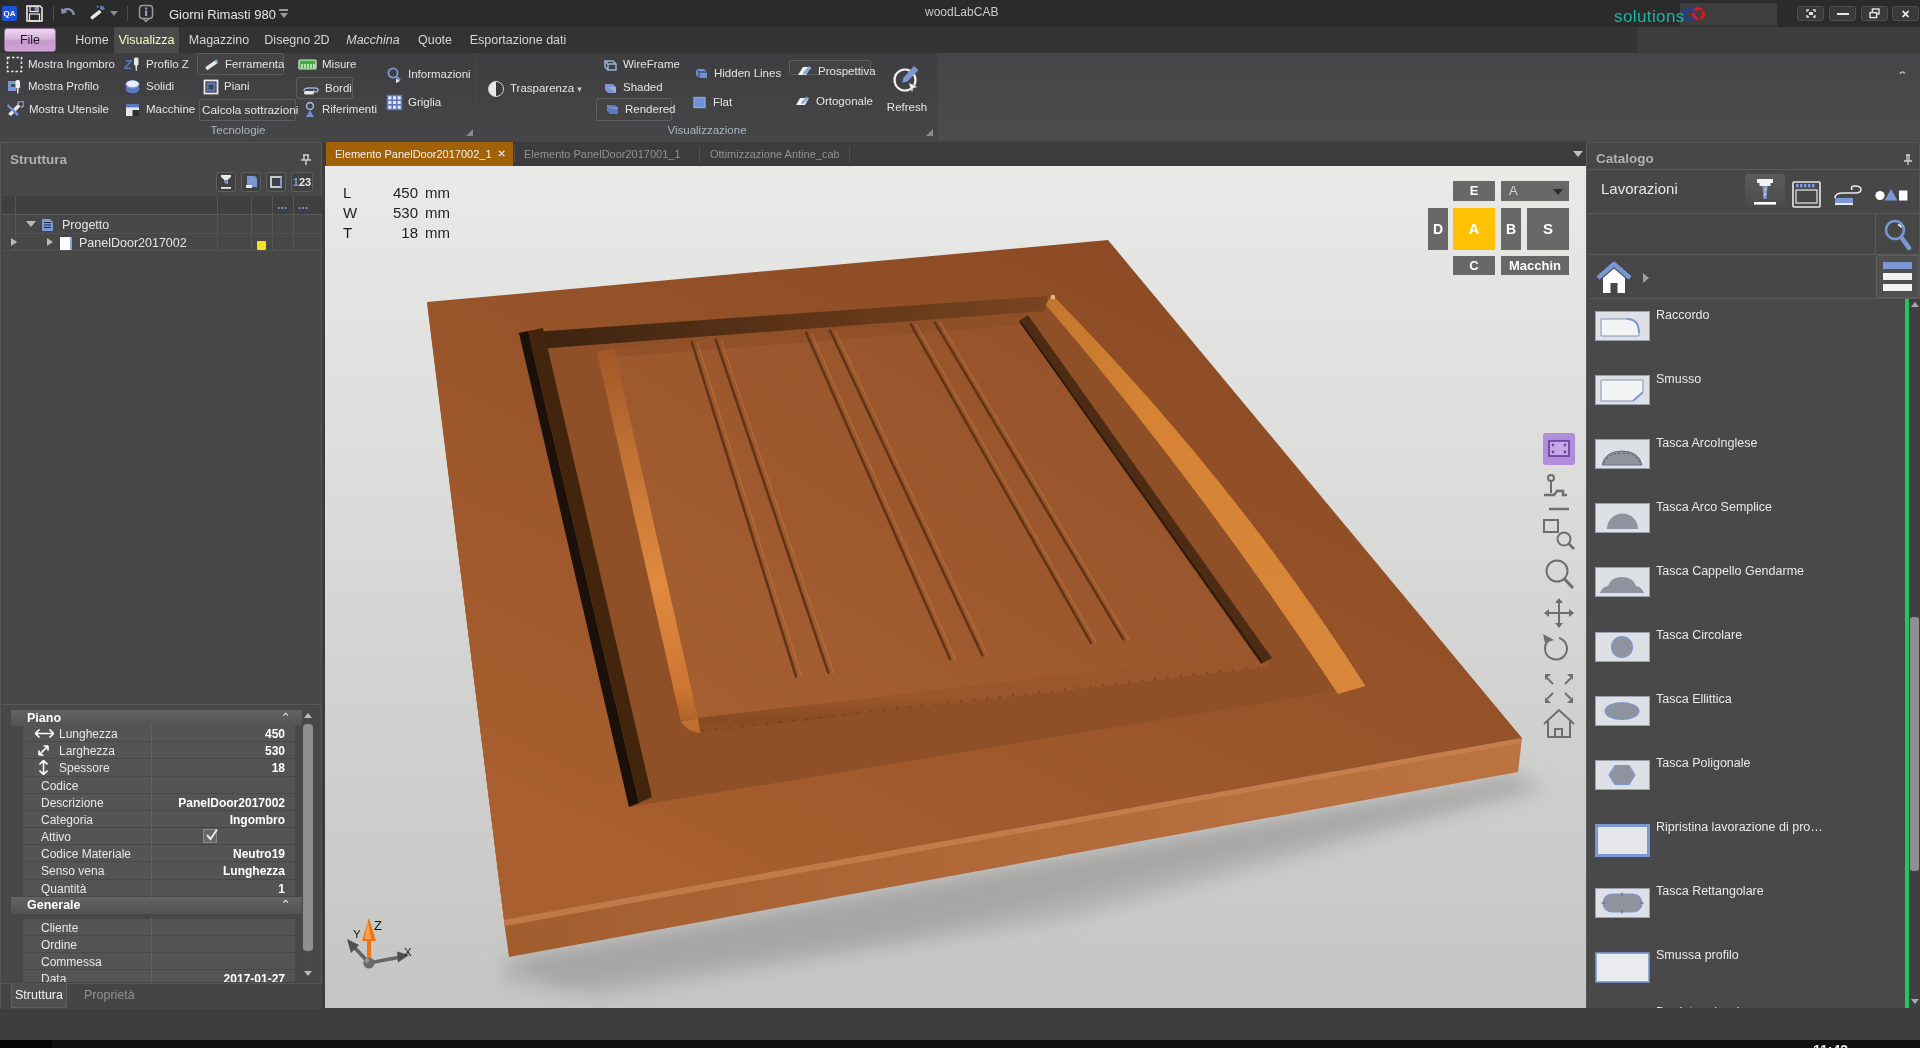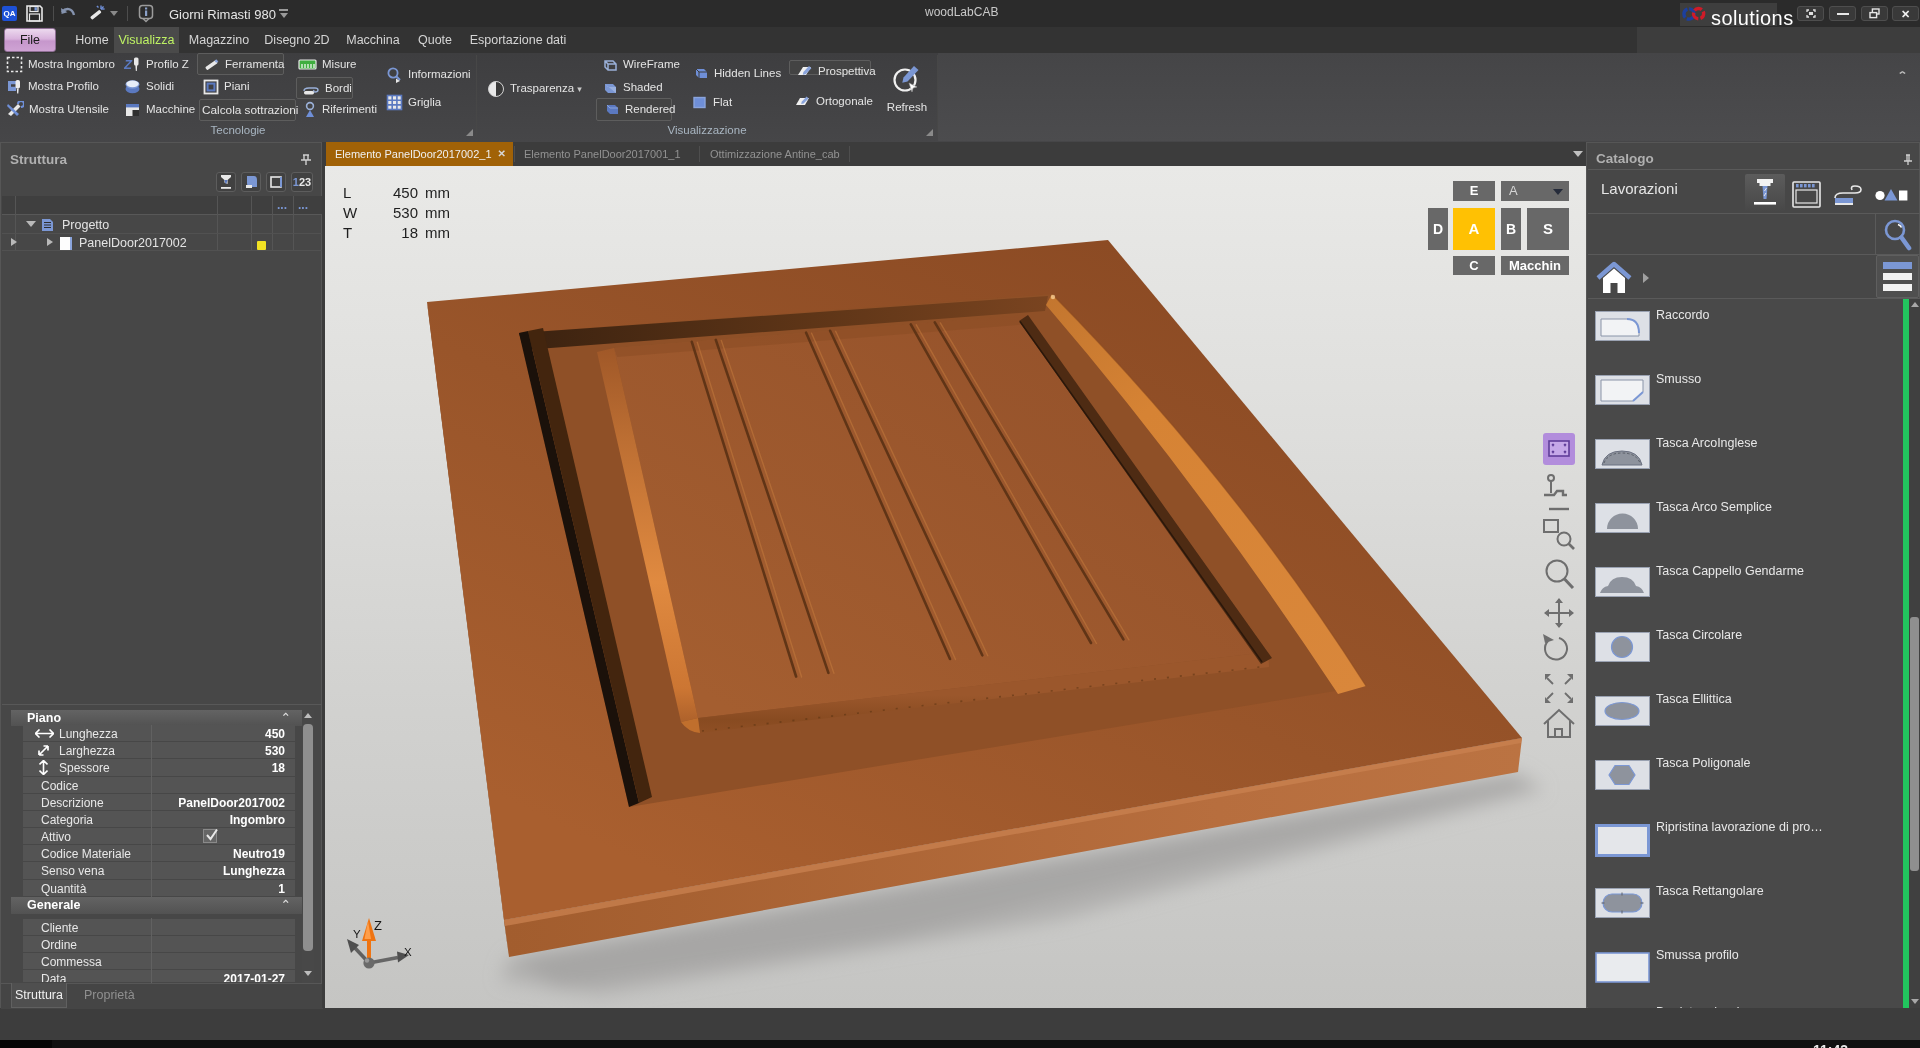--- a/index.html
+++ b/index.html
@@ -8,21 +8,21 @@
 #app { position:absolute; left:0; top:0; width:1920px; height:1048px; }
 .abs { position:absolute; }
 
 
 #titlebar { position:absolute; left:0; top:0; width:1920px; height:27px; background:#2b2b2b; }
 #titlebar .txt { color:#e6e6e6; font-size:13px; }
 
 
 #menubar { position:absolute; left:0; top:27px; width:1637px; height:26px; background:#333333; }
 .mtab { position:absolute; top:0; height:26px; line-height:26px; color:#d5d5d5; font-size:12.5px; text-align:center; }
-.mtab.active { background:#4a4a4a; color:#bef264; }
+.mtab.active { background:#4a4a4a; color:#fef9c3; }
 
 
 #ribbon { position:absolute; left:0; top:53px; width:1920px; height:89px; background:linear-gradient(180deg,#3e3e40,#464648); }
 .rgroup-label { position:absolute; top:71px; height:14px; font-size:11.5px; color:#a9b6c2; text-align:center; }
 .ritem { position:absolute; height:19px; color:#e4e4e4; font-size:11.5px; line-height:19px; white-space:nowrap; }
 .ritem .ic { display:inline-block; vertical-align:middle; margin-right:5px; }
 .rbtn { border:1px solid #5d5d5d; background:#434343; border-radius:2px; padding:0 6px; }
 .vsep { position:absolute; top:2px; width:1px; height:82px; background:#333; border-right:1px solid #474747; }
 
 
@@ -94,21 +94,21 @@
   <div class="txt abs" style="left:169px;top:7px;">Giorni Rimasti 980</div>
   <div class="abs" style="left:279px;top:9px;width:9px;height:1.6px;background:#9a9a9a;"></div>
   <div class="abs" style="left:280px;top:13px;width:0;height:0;border-left:4px solid transparent;border-right:4px solid transparent;border-top:5px solid #9a9a9a;"></div>
   <div class="txt abs" style="left:925px;top:5px;color:#c9c9c9;font-size:12px;">woodLabCAB</div>
 
   <div class="abs" style="left:1680px;top:3px;width:97px;height:23px;background:#3e3e3e;"></div>
   <svg class="abs" style="left:1682px;top:6px;" width="24" height="16" viewBox="0 0 24 16">
     <circle cx="7" cy="8" r="5.1" fill="none" stroke="#1c3f9e" stroke-width="3.4" stroke-dasharray="10 1.8"></circle>
     <circle cx="16.6" cy="7.6" r="5.1" fill="none" stroke="#cf1b28" stroke-width="3.4" stroke-dasharray="8 2.2" transform="rotate(100 16.6 7.6)"></circle>
   </svg>
-  <div class="abs" style="left:1711px;top:7px;color:#ffffff;font-size:20px;letter-spacing:.4px;">solutions</div>
+  <div class="abs" style="left:1614px;top:7px;color:#14b8a6;font-size:17px;letter-spacing:.4px;">solutions</div>
 
   <div class="abs" style="left:1797px;top:6px;width:27px;height:15px;background:#393939;border:1px solid #4e4e4e;border-radius:3px;"></div>
   <svg class="abs" style="left:1806px;top:9px;" width="10" height="9" viewBox="0 0 10 9">
         <path d="M1 3 v-2 h2 M7 1 h2 v2 M9 6 v2 h-2 M3 8 h-2 v-2" fill="none" stroke="#e0e0e0" stroke-width="1.3"></path>
         <rect x="3" y="3" width="4" height="3" fill="#e0e0e0"></rect>
       </svg>
   <div class="abs" style="left:1829px;top:6px;width:27px;height:15px;background:#393939;border:1px solid #4e4e4e;border-radius:3px;"></div>
   <div class="abs" style="left:1837px;top:12.5px;width:12px;height:2.6px;background:#e6e6e6;"></div>
   <div class="abs" style="left:1861px;top:6px;width:27px;height:15px;background:#393939;border:1px solid #4e4e4e;border-radius:3px;"></div>
   <svg class="abs" style="left:1869px;top:8px;" width="11" height="11" viewBox="0 0 11 11">
@@ -116,21 +116,21 @@
         <rect x="1" y="4.6" width="6.6" height="5" fill="#393939" stroke="#e6e6e6" stroke-width="1.4"></rect>
       </svg>
   <div class="abs" style="left:1892px;top:6px;width:27px;height:15px;background:#393939;border:1px solid #4e4e4e;border-radius:3px;color:#f0f0f0;font-size:11px;font-weight:bold;text-align:center;line-height:15px;">✕</div>
 </div>
 <div id="menubar">
   <div class="mtab" style="left:4px;width:52px;background:linear-gradient(180deg,#ecd9ee 0%,#d9b3dd 45%,#c697cc 55%,#cfa3d4 100%);border:1px solid #8f6f95;border-radius:3px;height:24px;line-height:22px;top:1px;color:#1a1a1a;">File</div>
   <div class="mtab" style="left:63px;width:58px;">Home</div>
   <div class="mtab active" style="left:114px;width:65px;">Visualizza</div>
   <div class="mtab" style="left:186px;width:66px;">Magazzino</div>
   <div class="mtab" style="left:259px;width:76px;">Disegno 2D</div>
-  <div class="mtab" style="left:342px;width:62px;">Macchina</div>
+  <div class="mtab" style="left:342px;width:62px;font-style:italic;">Macchina</div>
   <div class="mtab" style="left:411px;width:48px;">Quote</div>
   <div class="mtab" style="left:466px;width:104px;">Esportazione dati</div>
 </div>
 <div id="ribbon">
   <div class="abs" style="left:938px;top:0;width:982px;height:88px;background:linear-gradient(180deg,#454547,#4c4c4e);"></div>
 
   <div class="ritem" style="left:6px;top:2px;"><svg class="ic" width="17" height="17" viewBox="0 0 17 17">
           <rect x="1.5" y="1.5" width="14" height="14" fill="none" stroke="#e8e8e8" stroke-width="1.6" stroke-dasharray="2.5 2"></rect>
         </svg>Mostra Ingombro</div>
   <div class="ritem" style="left:6px;top:24px;"><svg class="ic" width="17" height="17" viewBox="0 0 17 17">
@@ -605,21 +605,21 @@
         <path d="M7 17 v15 h22 v-15 L18 7.5 Z" fill="#ffffff"></path>
         <rect x="14.5" y="22" width="7" height="10" fill="#474747"></rect>
       </svg>
   <div class="abs" style="left:56px;top:130px;width:0;height:0;border-top:5px solid transparent;border-bottom:5px solid transparent;border-left:6px solid #a0a0a0;"></div>
   <div class="abs" style="left:289px;top:112px;width:43px;height:43px;background:#4f4f4f;border:1px solid #5f5f5f;border-radius:2px;"></div>
   <div class="abs" style="left:296px;top:119px;width:29px;height:7px;background:#7b97d4;"></div>
   <div class="abs" style="left:296px;top:130px;width:29px;height:7px;background:#f2f2f2;"></div>
   <div class="abs" style="left:296px;top:141px;width:29px;height:7px;background:#f2f2f2;"></div>
   <div class="abs" style="left:1px;top:155px;width:332px;height:1px;background:#5a5a5a;"></div>
 
-  <div id="catlist" class="abs" style="left:1px;top:156px;width:321px;height:709px;background:#494949;border-right:6px solid #22c55e;overflow:hidden;">
+  <div id="catlist" class="abs" style="left:1px;top:156px;width:321px;height:709px;background:#494949;border-right:4px solid #22c55e;overflow:hidden;">
     <div class="abs citem" style="top:9px;">Raccordo</div>
     <svg class="abs cthumb" style="top:12px;">
           <g>
             <rect x="0.5" y="0.5" width="54" height="29" fill="#dde0e6" stroke="#9aa2b2"></rect>
           </g>
           <path d="M6 25 V8 H32 Q44 8 44 22 V25 Z" fill="#f2f3f5" stroke="#8a94a8" stroke-width="1"></path>
           <path d="M32 8 Q44 8 44 22" fill="none" stroke="#7b97d4" stroke-width="2"></path>
         </svg>
     <div class="abs citem" style="top:73px;">Smusso</div>
     <svg class="abs cthumb" style="top:76px;">

